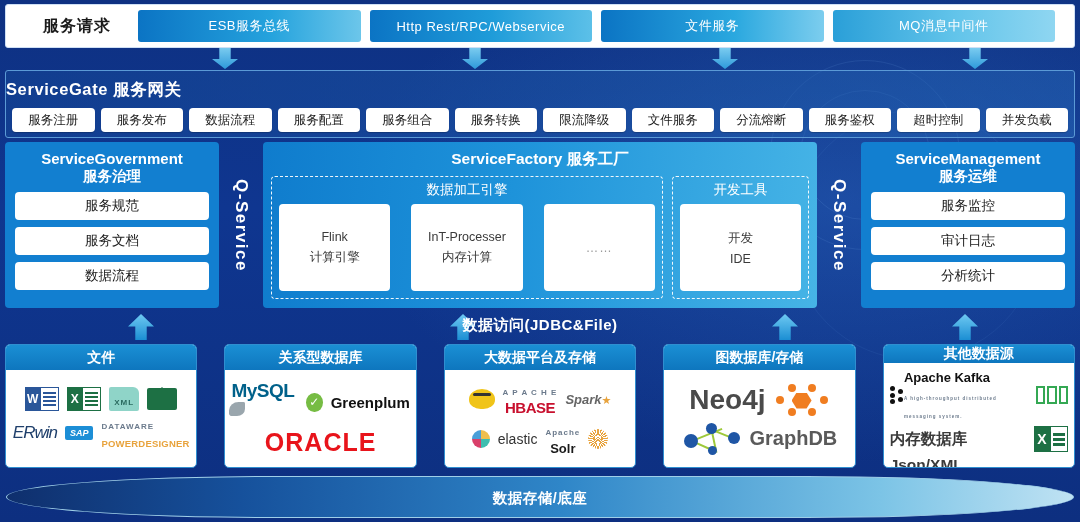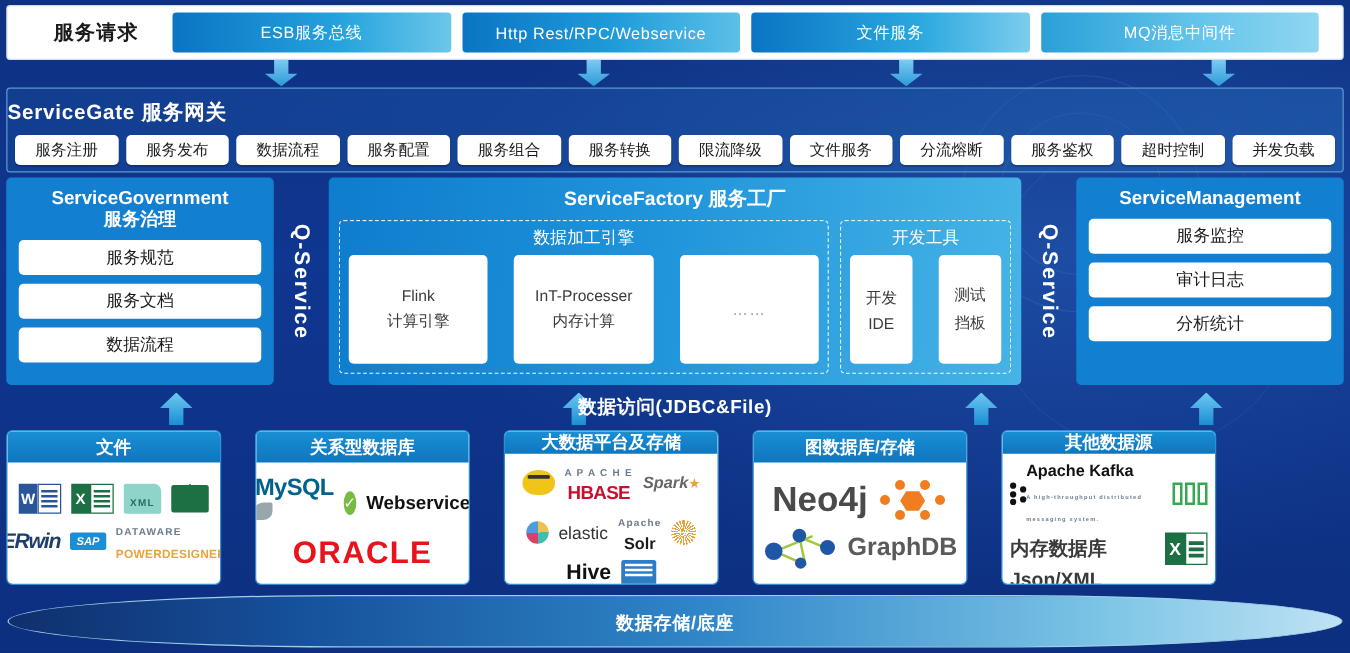--- a/index.html
+++ b/index.html
@@ -136,21 +136,21 @@
     position:absolute; left:0; right:0; top:6px; text-align:center;
     color:#fff; font-size:15px; font-weight:bold; letter-spacing:.5px;
   }
   .arrow-up {
     position:absolute; top:4px; width:26px; height:26px;
     background:linear-gradient(180deg,#6ec9f2,#1b8ed3);
     clip-path: polygon(50% 0%, 100% 48%, 72% 48%, 72% 100%, 28% 100%, 28% 48%, 0% 48%);
   }
 
   
-  .sources { position:absolute; left:5px; top:344px; width:968px; height:124px; display:flex; gap:27px; }
+  .sources { position:absolute; left:5px; top:344px; width:1070px; height:124px; display:flex; gap:27px; }
   .src {
     flex:1 1 0; background:#fff; border-radius:5px; border:1px solid #2f8fd0;
     display:flex; flex-direction:column; overflow:hidden;
   }
   .src-head {
     height:25px; background:linear-gradient(180deg,#1a8fd4,#0e76be);
     color:#fff; font-weight:bold; font-size:14px;
     display:flex; align-items:center; justify-content:center;
   }
   .src-body { flex:1; padding:5px 6px; display:flex; flex-direction:column; align-items:center; justify-content:center; gap:4px; }
@@ -162,21 +162,21 @@
   .ic-word .b { width:15px; height:24px; background:#2a5699; color:#fff; font-weight:bold; font-size:12px; display:flex; align-items:center; justify-content:center; }
   .ic-word .lines { width:19px; height:24px; background:#fff; border:1px solid #2a5699; display:flex; flex-direction:column; justify-content:center; gap:2px; padding:0 2px; }
   .ic-word .lines i { display:block; height:2px; background:#2a5699; }
   .ic-xls { width:34px; height:24px; display:flex; }
   .ic-xls .b { width:15px; height:24px; background:#1d7044; color:#fff; font-weight:bold; font-size:12px; display:flex; align-items:center; justify-content:center; }
   .ic-xls .lines { width:19px; height:24px; background:#fff; border:1px solid #1d7044; display:flex; flex-direction:column; justify-content:center; gap:2px; padding:0 2px; }
   .ic-xls .lines i { display:block; height:2px; background:#1d7044; }
   .ic-xml { width:30px; height:24px; background:#8fd4c8; border-radius:2px 6px 2px 2px; color:#2b6b60; font-size:8px; font-weight:bold; display:flex; align-items:flex-end; justify-content:center; padding-bottom:4px; letter-spacing:1px;}
   .ic-green { width:30px; height:22px; background:#1d7044; border-radius:2px; position:relative; }
   .ic-green:before { content:""; position:absolute; top:-7px; left:50%; transform:translateX(-50%); border:6px solid transparent; border-bottom-color:#1d7044; }
-  .ic-erwin { font-size:17px; font-weight:bold; color:#1f3f6b; font-style:italic; letter-spacing:-1px; }
+  .ic-erwin { font-size:17px; font-weight:normal; color:#1f3f6b; font-style:italic; letter-spacing:-1px; }
   .ic-sap { background:#1c8ed6; color:#fff; font-size:9px; font-weight:bold; padding:2px 5px; border-radius:2px; font-style:italic; }
   .t-pwd { font-size:9.5px; font-weight:bold; color:#e8a33d; letter-spacing:.2px; }
   .t-dw { font-size:8px; font-weight:bold; color:#6b7a8c; letter-spacing:1px; }
 
   .t-mysql { font-size:19px; font-weight:bold; color:#00618a; letter-spacing:-.5px; }
   .ic-dolphin { width:16px; height:14px; background:#9aa6ad; border-radius:60% 10% 50% 20%; display:inline-block; margin-left:-2px; vertical-align:top; }
   .ic-gpcircle { width:19px; height:19px; border-radius:50%; background:#76bc43; display:inline-flex; align-items:center; justify-content:center; color:#fff; font-size:12px; }
   .t-gp { font-size:15px; font-weight:bold; color:#111; }
   .t-oracle { font-size:25px; font-weight:bold; color:#e8141b; letter-spacing:1px; }
 
@@ -307,37 +307,34 @@
           </div>
         </div>
 
         <div class="dashgroup tools">
           <div class="dash-title">开发工具</div>
           <div class="cards">
             <div class="card">
               <span class="l1">开发</span>
               <span class="l2">IDE</span>
             </div>
-            <div class="card">
-              <span class="l1">测试</span>
-              <span class="l2">挡板</span>
-            </div>
           </div>
         </div>
 
       </div>
     </div>
 
     <div class="qservice">
       <span>Q-Service</span>
     </div>
 
     <div class="panel-side">
       <div class="ptitle">
         <div>ServiceManagement</div>
+        <div class="cn">服务运维</div>
       </div>
       <div class="side-item">服务监控</div>
       <div class="side-item">审计日志</div>
       <div class="side-item">分析统计</div>
     </div>
   </div>
 
   <div class="access">
     <div class="arrow-up" style="left:128px;"></div>
     <div class="arrow-up" style="left:450px;"></div>
@@ -383,21 +380,21 @@
         </div>
       </div>
     </div>
 
     <div class="src">
       <div class="src-head">关系型数据库</div>
       <div class="src-body">
         <div class="logo-row">
           <span class="t-mysql"><span>MySQL</span><span class="ic-dolphin"></span></span>
           <span class="ic-gpcircle">✓</span>
-          <span class="t-gp">Webservice</span>
+          <span class="t-gp">Greenplum</span>
         </div>
         <div class="logo-row">
           <span class="t-oracle">ORACLE</span>
         </div>
       </div>
     </div>
 
     <div class="src">
       <div class="src-head">大数据平台及存储</div>
       <div class="src-body">
@@ -412,28 +409,20 @@
           </span>
         </div>
         <div class="logo-row">
           <span class="ic-elastic"></span>
           <span class="t-elastic">elastic</span>
           <span style="text-align:center">
             <span class="t-dw">Apache</span><br>
             <span class="t-solr">Solr</span>
           </span>
           <span class="sunburst"></span>
-        </div>
-        <div class="logo-row">
-          <span class="t-hive2">Hive</span>
-          <span class="ic-doc">
-              <i></i>
-              <i></i>
-              <i></i>
-            </span>
         </div>
       </div>
     </div>
 
     <div class="src">
       <div class="src-head">图数据库/存储</div>
       <div class="src-body">
         <div class="logo-row">
           <span class="t-neo4j">Neo4j</span>
           <span class="ic-ontotext">

